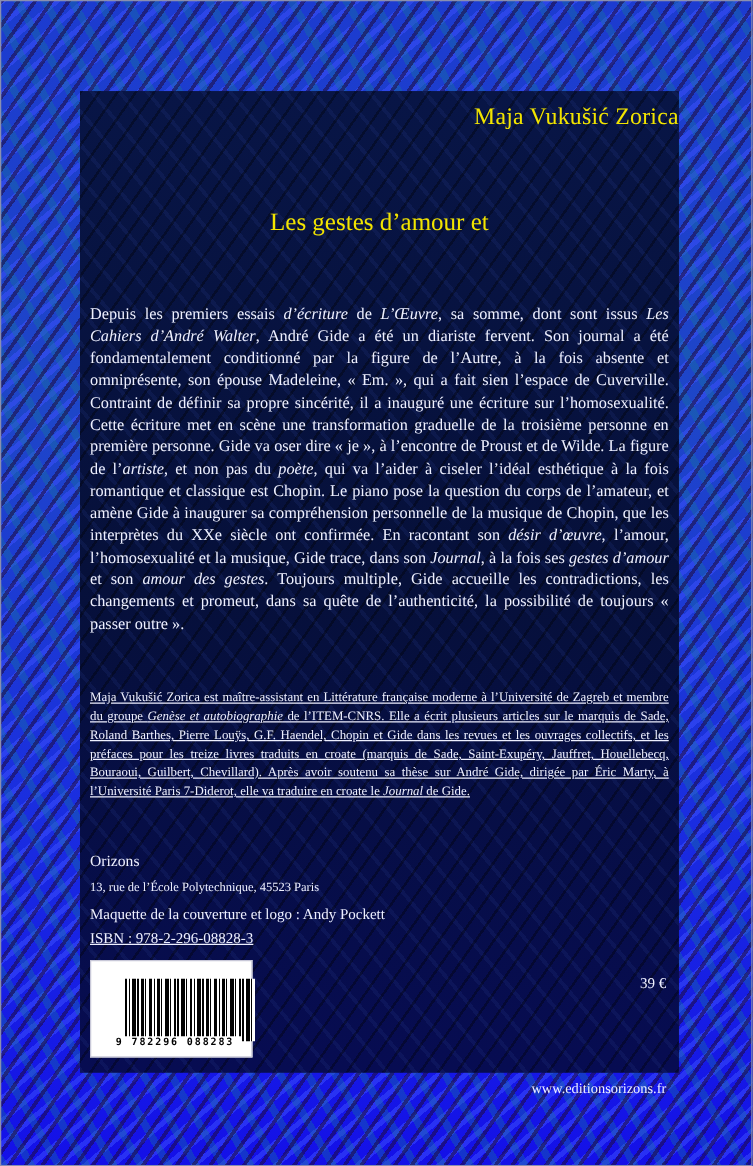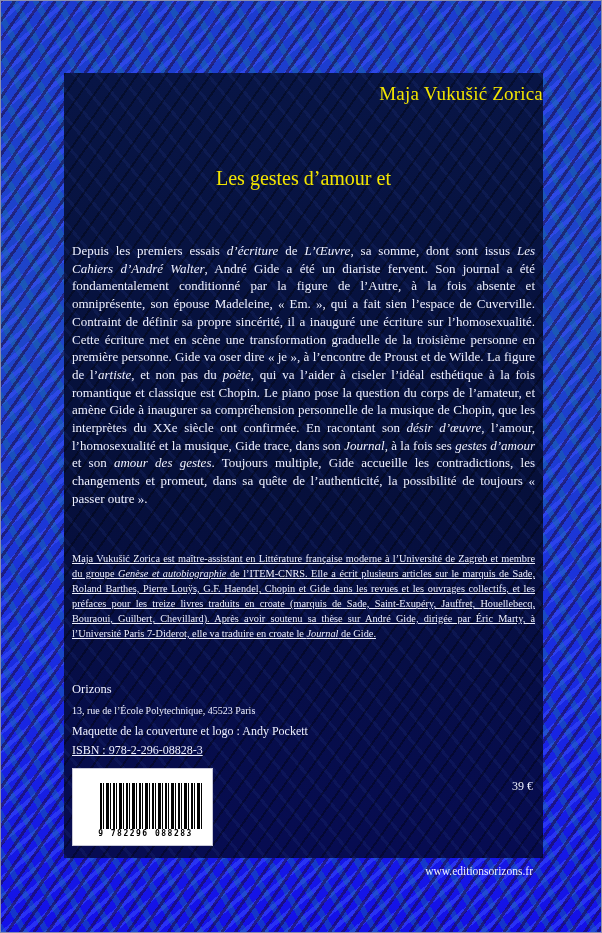--- a/index.html
+++ b/index.html
@@ -57,21 +57,21 @@
   .credits {
     position: absolute; left: 8px; top: 651px; color: #eef0ff; font-size: 12px;
   }
   .isbn {
     position: absolute; left: 8px; top: 670px; color: #eef0ff; font-size: 12px; text-decoration: underline;
   }
   .price {
     position: absolute; right: 10px; top: 670px; color: #eef0ff; font-size: 12px; margin-top: 36px;
   }
   .barcode-box {
-    position: absolute; left: 8px; top: 695px; width: 141px; height: 78px;
+    position: absolute; left: 8px; top: 695px; width: 130px; height: 78px;
     background: #ffffff; border: 1px solid #c8c8d8; box-sizing: border-box;
   }
   .barcode-bars {
     position: absolute; left: 27px; top: 14px; width: 104px; height: 50px;
     background-image: repeating-linear-gradient(90deg,
       #000 0px, #000 2px, #fff 2px, #fff 3px, #000 3px, #000 4px, #fff 4px, #fff 6px,
       #000 6px, #000 9px, #fff 9px, #fff 10px, #000 10px, #000 11px, #fff 11px, #fff 13px);
   }
   .barcode-digits {
     position: absolute; left: 14px; right: 8px; top: 60px; text-align: center;

